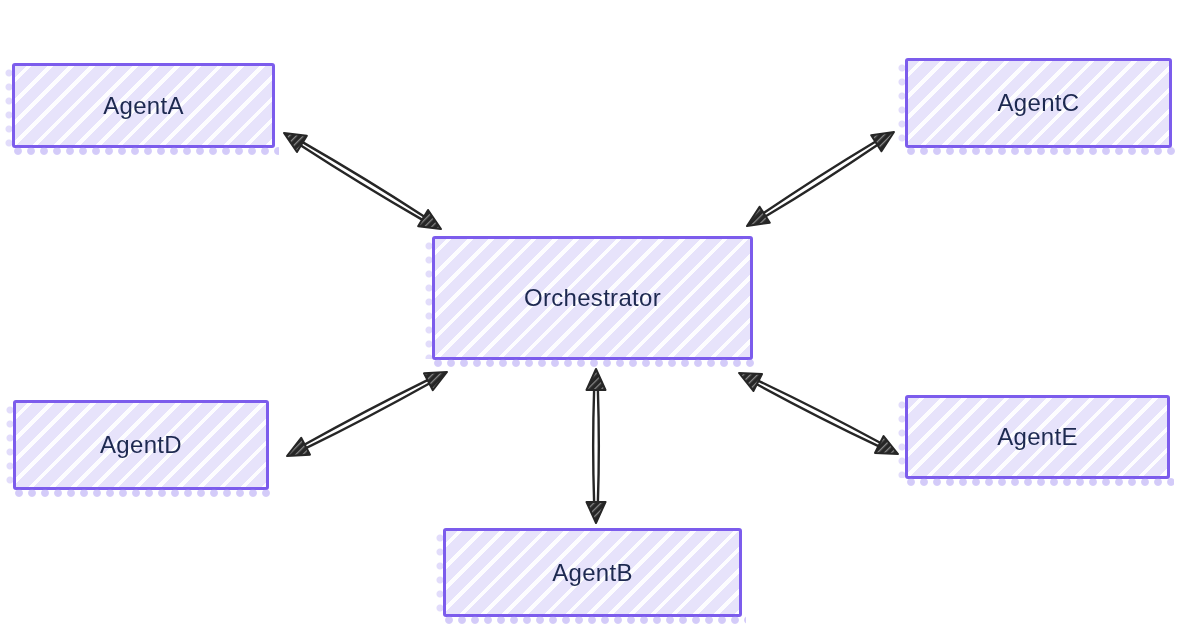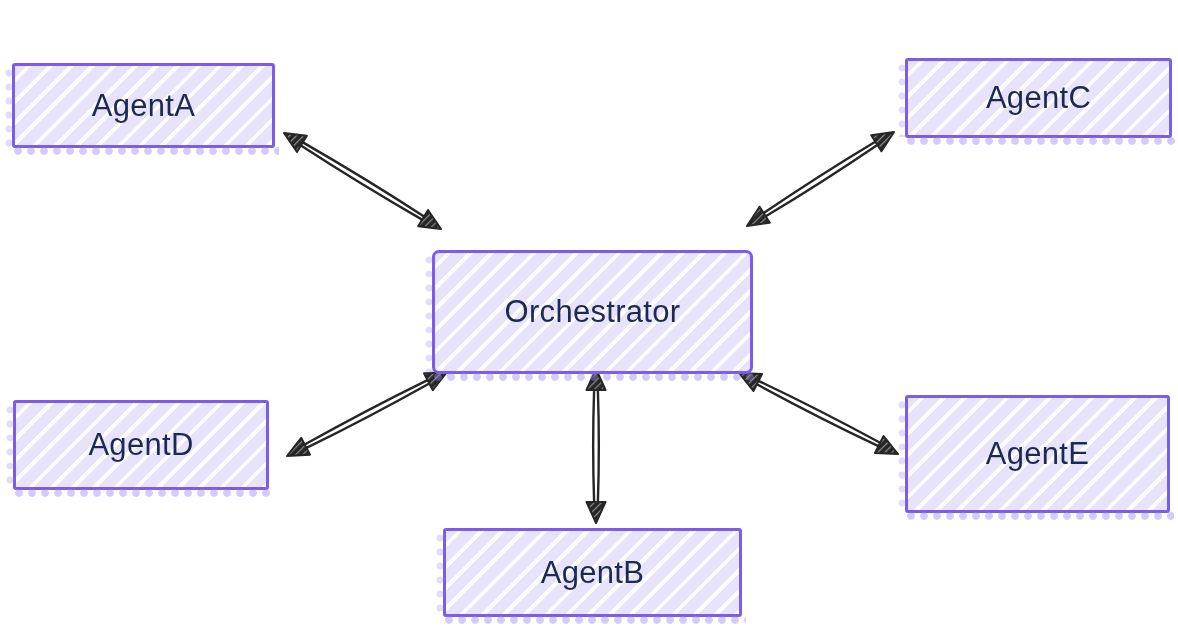--- a/index.html
+++ b/index.html
@@ -69,21 +69,21 @@
     bottom: -2px;
     width: 8px;
     background-image: radial-gradient(circle at 4px 5px,
       rgba(151,131,240,0.28) 3px,
       rgba(151,131,240,0) 4px);
     background-size: 8px 14px;
     background-repeat: repeat-y;
     pointer-events: none;
   }
   .node .label {
-    font-size: 31px;
+    font-size: 24px;
     color: #1d2950;
     letter-spacing: 0.3px;
     white-space: nowrap;
   }
 </style>
 </head>
 <body>
 
 <div class="canvas">
   <svg id="edges" width="1178" height="633" viewBox="0 0 1178 633">
@@ -120,32 +120,32 @@
         </g>
         <g>
           <path d="M 597.89 502 Q 599.78 446 597.89 390" fill="none" stroke="#262626" stroke-width="2.4" stroke-linecap="round"></path>
           <path d="M 594.11 502 Q 592.22 446 594.11 390" fill="none" stroke="#262626" stroke-width="2.4" stroke-linecap="round"></path>
           <path d="M 596 523 L 605.5 502 L 586.5 502 Z" fill="url(#headhatch)" stroke="#262626" stroke-width="2" stroke-linejoin="round"></path>
           <path d="M 596 369 L 605.5 390 L 586.5 390 Z" fill="url(#headhatch)" stroke="#262626" stroke-width="2" stroke-linejoin="round"></path>
         </g>
       </g>
   </svg>
   <div id="nodes">
-      <div class="node" style="left: 432px; top: 250px; width: 321px; height: 124px; border-radius: 7px;">
+      <div class="node" style="left: 432px; top: 236px; width: 321px; height: 124px;">
         <span class="label">Orchestrator</span>
       </div>
       <div class="node" style="left: 12px; top: 63px; width: 263px; height: 85px;">
         <span class="label">AgentA</span>
       </div>
-      <div class="node" style="left: 905px; top: 58px; width: 267px; height: 80px; justify-content: center;">
+      <div class="node" style="left: 905px; top: 58px; width: 267px; height: 90px; justify-content: center;">
         <span class="label">AgentC</span>
       </div>
       <div class="node" style="left: 13px; top: 400px; width: 256px; height: 90px;">
         <span class="label">AgentD</span>
       </div>
-      <div class="node" style="left: 905px; top: 395px; width: 265px; height: 118px;">
+      <div class="node" style="left: 905px; top: 395px; width: 265px; height: 84px;">
         <span class="label">AgentE</span>
       </div>
       <div class="node" style="left: 443px; top: 528px; width: 299px; height: 89px;">
         <span class="label">AgentB</span>
       </div>
     </div>
 </div>
 
 </body></html>

